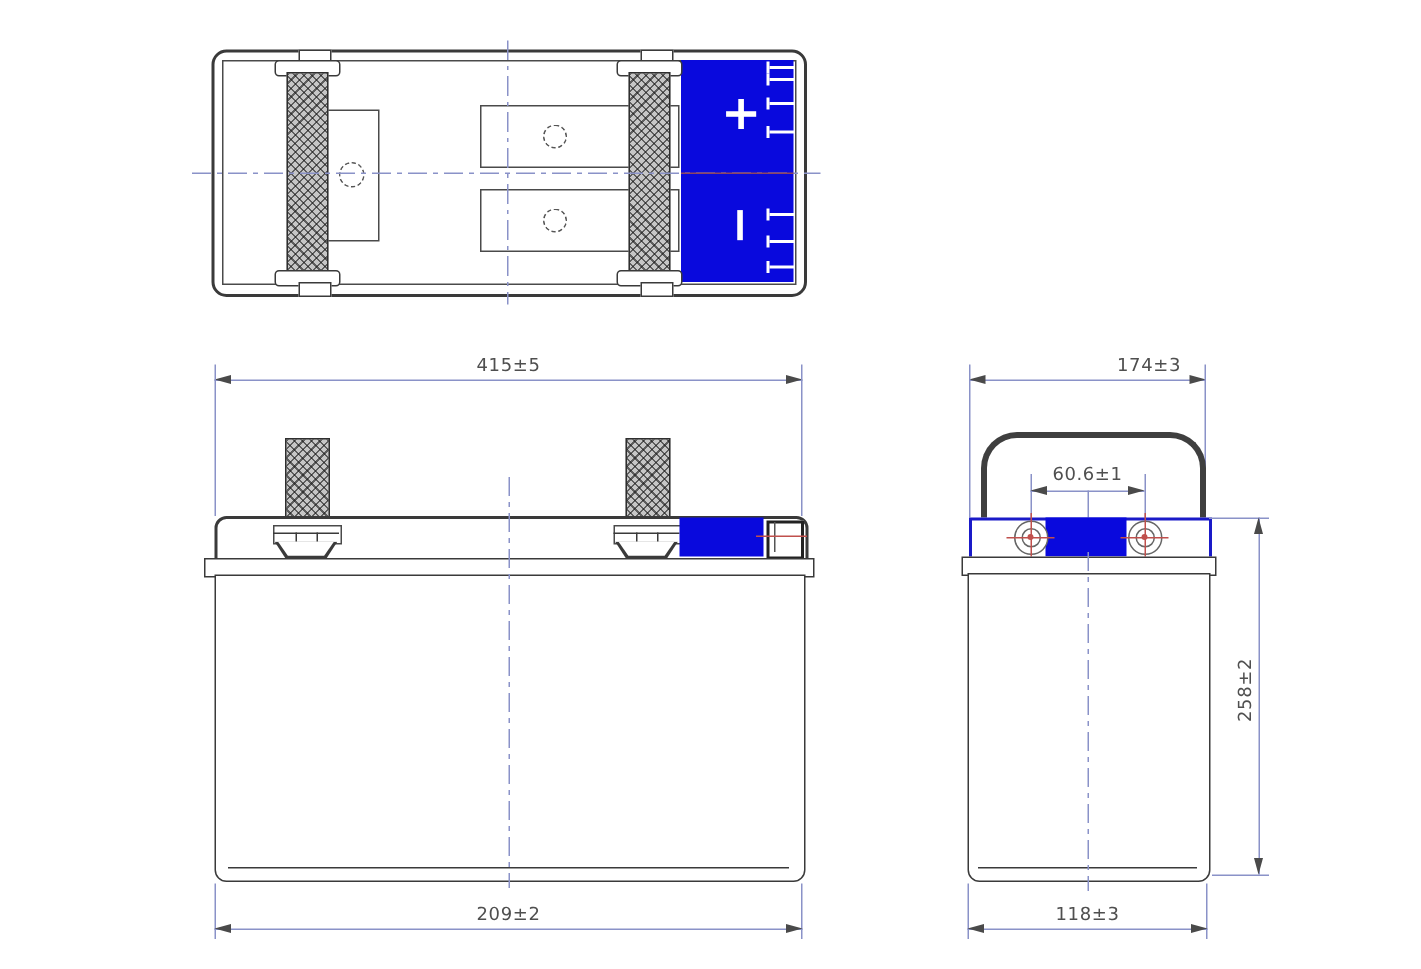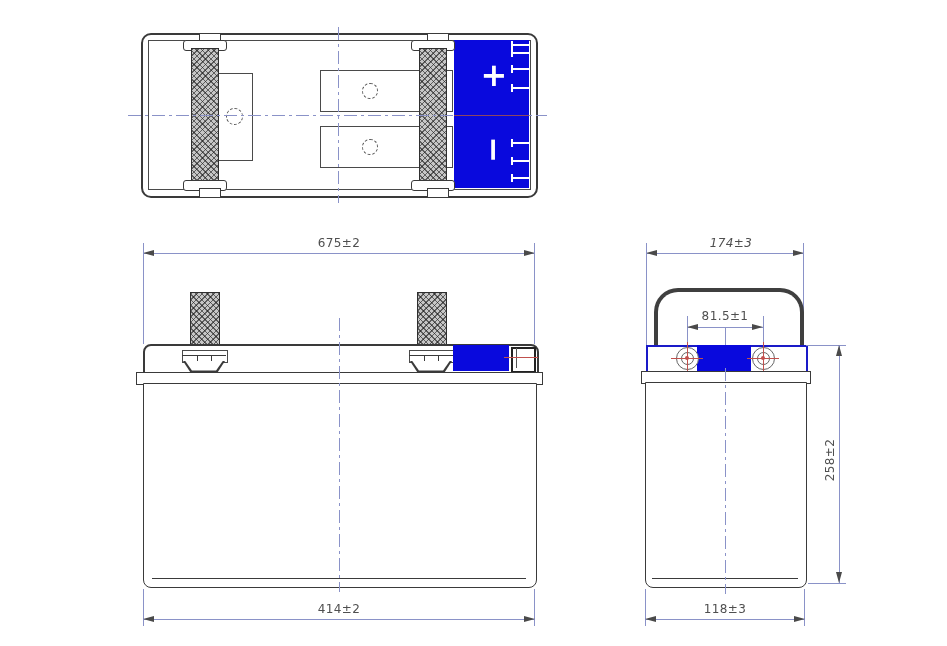--- a/index.html
+++ b/index.html
@@ -81,21 +81,21 @@
     <div class="dash-circle" style="left:362px;top:83px;width:14px;height:14px;"></div>
     <div class="dash-circle" style="left:362px;top:139px;width:14px;height:14px;"></div>
 
     <div class="cl-h" style="left:128px;top:115px;width:419px;"></div>
     <div class="redln" style="left:454px;top:115px;width:75px;height:1px;background:#8d4562;"></div>
     <div class="cl-v" style="left:338px;top:27px;height:176px;"></div>
   </div>
 
   <div class="grp">
 
-    <div class="dim" style="left:299px;top:236px;width:80px;">675±2</div>
+    <div class="dim" style="left:299px;top:236px;width:80px;">415±5</div>
     <div class="dl" style="left:143px;top:253px;width:392px;height:1px;"></div>
     <div class="ar l" style="left:143px;top:250px;"></div>
     <div class="ar r" style="left:524px;top:250px;"></div>
     <div class="dl" style="left:143px;top:243px;width:1px;height:101px;"></div>
     <div class="dl" style="left:534px;top:243px;width:1px;height:101px;"></div>
 
     <div class="hatch" style="left:190px;top:292px;width:28px;height:53px;"></div>
     <div class="hatch" style="left:417px;top:292px;width:28px;height:53px;"></div>
 
     <div class="abs" style="left:143px;top:344px;width:392px;height:28px;border:2px solid #3a3a3a;border-radius:8px 8px 0 0;background:#fff;"></div>
@@ -122,38 +122,38 @@
     <div class="redln" style="left:504px;top:357px;width:34px;height:1px;"></div>
 
     <div class="wbox" style="left:136px;top:372px;width:405px;height:11px;border-width:1px;"></div>
 
     <div class="abs" style="left:143px;top:383px;width:392px;height:203px;border:1.5px solid #3a3a3a;border-radius:0 0 8px 8px;background:#fff;"></div>
     <div class="ln" style="left:152px;top:578px;width:374px;height:1px;"></div>
     <div class="cl-v" style="left:339px;top:318px;height:274px;"></div>
 
     <div class="dl" style="left:143px;top:589px;width:1px;height:37px;"></div>
     <div class="dl" style="left:534px;top:589px;width:1px;height:37px;"></div>
-    <div class="dim" style="left:299px;top:602px;width:80px;">414±2</div>
+    <div class="dim" style="left:299px;top:602px;width:80px;">209±2</div>
     <div class="dl" style="left:143px;top:619px;width:392px;height:1px;"></div>
     <div class="ar l" style="left:143px;top:616px;"></div>
     <div class="ar r" style="left:524px;top:616px;"></div>
   </div>
 
   <div class="grp">
 
-    <div class="dim" style="left:691px;top:236px;width:80px;font-style:italic;">174±3</div>
+    <div class="dim" style="left:726px;top:236px;width:80px;">174±3</div>
     <div class="dl" style="left:646px;top:253px;width:158px;height:1px;"></div>
     <div class="ar l" style="left:646px;top:250px;"></div>
     <div class="ar r" style="left:793px;top:250px;"></div>
     <div class="dl" style="left:646px;top:243px;width:1px;height:102px;"></div>
     <div class="dl" style="left:803px;top:243px;width:1px;height:102px;"></div>
 
     <div class="abs" style="left:654px;top:288px;width:142px;height:57px;border:4px solid #3f3f3f;border-bottom:none;border-radius:24px 24px 0 0;"></div>
 
-    <div class="dim" style="left:687px;top:309px;width:76px;">81.5±1</div>
+    <div class="dim" style="left:687px;top:309px;width:76px;">60.6±1</div>
     <div class="dl" style="left:687px;top:316px;width:1px;height:42px;"></div>
     <div class="dl" style="left:763px;top:316px;width:1px;height:42px;"></div>
     <div class="dl" style="left:725px;top:327px;width:1px;height:20px;"></div>
     <div class="dl" style="left:687px;top:327px;width:76px;height:1px;"></div>
     <div class="ar l" style="left:687px;top:324px;"></div>
     <div class="ar r" style="left:752px;top:324px;"></div>
 
     <div class="abs" style="left:646px;top:345px;width:158px;height:26px;border:2px solid #1a1ac8;background:#fff;"></div>
     <div class="abs blue" style="left:697px;top:345px;width:54px;height:26px;"></div>
 

